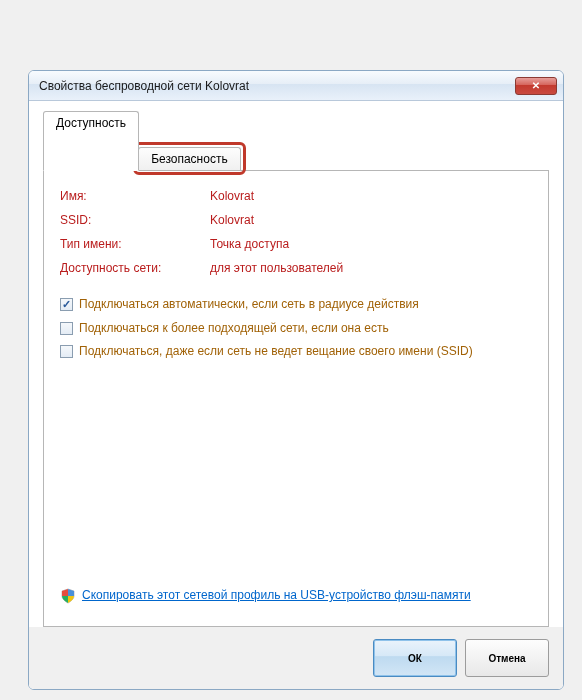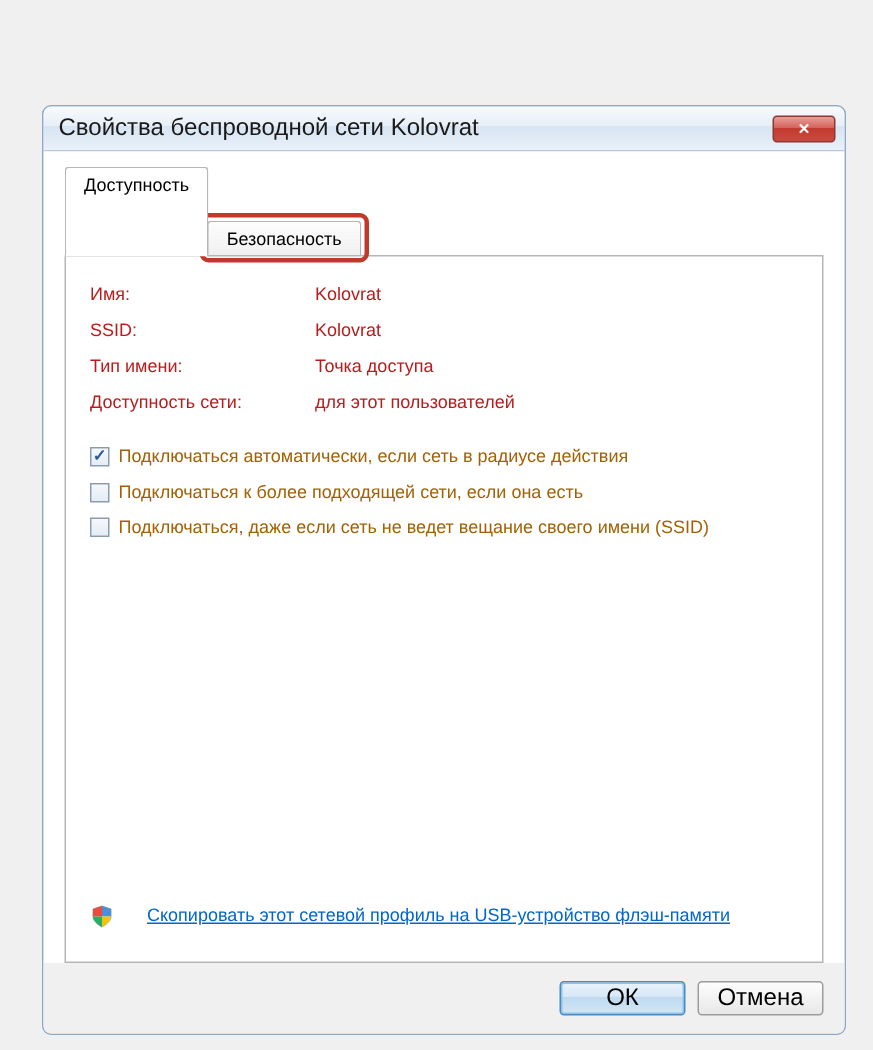--- a/index.html
+++ b/index.html
@@ -26,21 +26,21 @@
       height: 30px;
       background: linear-gradient(to bottom, #f8fbfe 0%, #e6eef7 45%, #d7e4f2 46%, #e9f1fa 100%);
       border-bottom: 1px solid #b8c8da;
       display: flex;
       align-items: center;
       padding: 0 6px 0 10px;
       justify-content: space-between;
     }
     .titlebar-title {
       color: #1a1a1a;
-      font-size: 16px;
+      font-size: 12px;
     }
     .close-btn {
       width: 42px;
       height: 18px;
       background: linear-gradient(to bottom, #e79e9a 0%, #d5635a 45%, #c33a2f 46%, #c94a40 100%);
       border: 1px solid #8b3a33;
       border-radius: 3px;
       display: flex;
       align-items: center;
       justify-content: center;
@@ -130,21 +130,21 @@
       line-height: 1;
     }
     .checkbox-label {
       color: #a16207;
       line-height: 1.3;
     }
     .spacer { flex: 1; }
     .link-row {
       display: flex;
       align-items: flex-start;
-      gap: 22px;
+      gap: 6px;
       margin-top: 12px;
       margin-bottom: 4px;
     }
     .shield-icon {
       width: 16px;
       height: 16px;
       flex-shrink: 0;
     }
     .shield-icon svg { width: 16px; height: 16px; }
     .link-text {
@@ -156,27 +156,28 @@
     .button-bar {
       padding: 12px 14px;
       display: flex;
       justify-content: flex-end;
       gap: 8px;
       border-top: 0;
       background: #f0f0f0;
     }
     .btn {
       min-width: 84px;
-      height: 23px;
+      height: 38px;
       border: 1px solid #9c9c9c;
       border-radius: 3px;
       background: linear-gradient(to bottom, #fdfdfd, #e8e8e8);
-      font-size: 16px;
+      font-size: 10px;
       cursor: pointer;
       padding: 0 12px;
+      font-weight: bold;
     }
     .btn.primary {
       border: 1px solid #4a8bc2;
       background: linear-gradient(to bottom, #eaf3fb 0%, #d6e8f7 45%, #bedaf0 46%, #d2e6f6 100%);
       box-shadow: 0 0 0 1px #8fc2ea inset;
     }
   </style>
 </head>
 <body>
 

